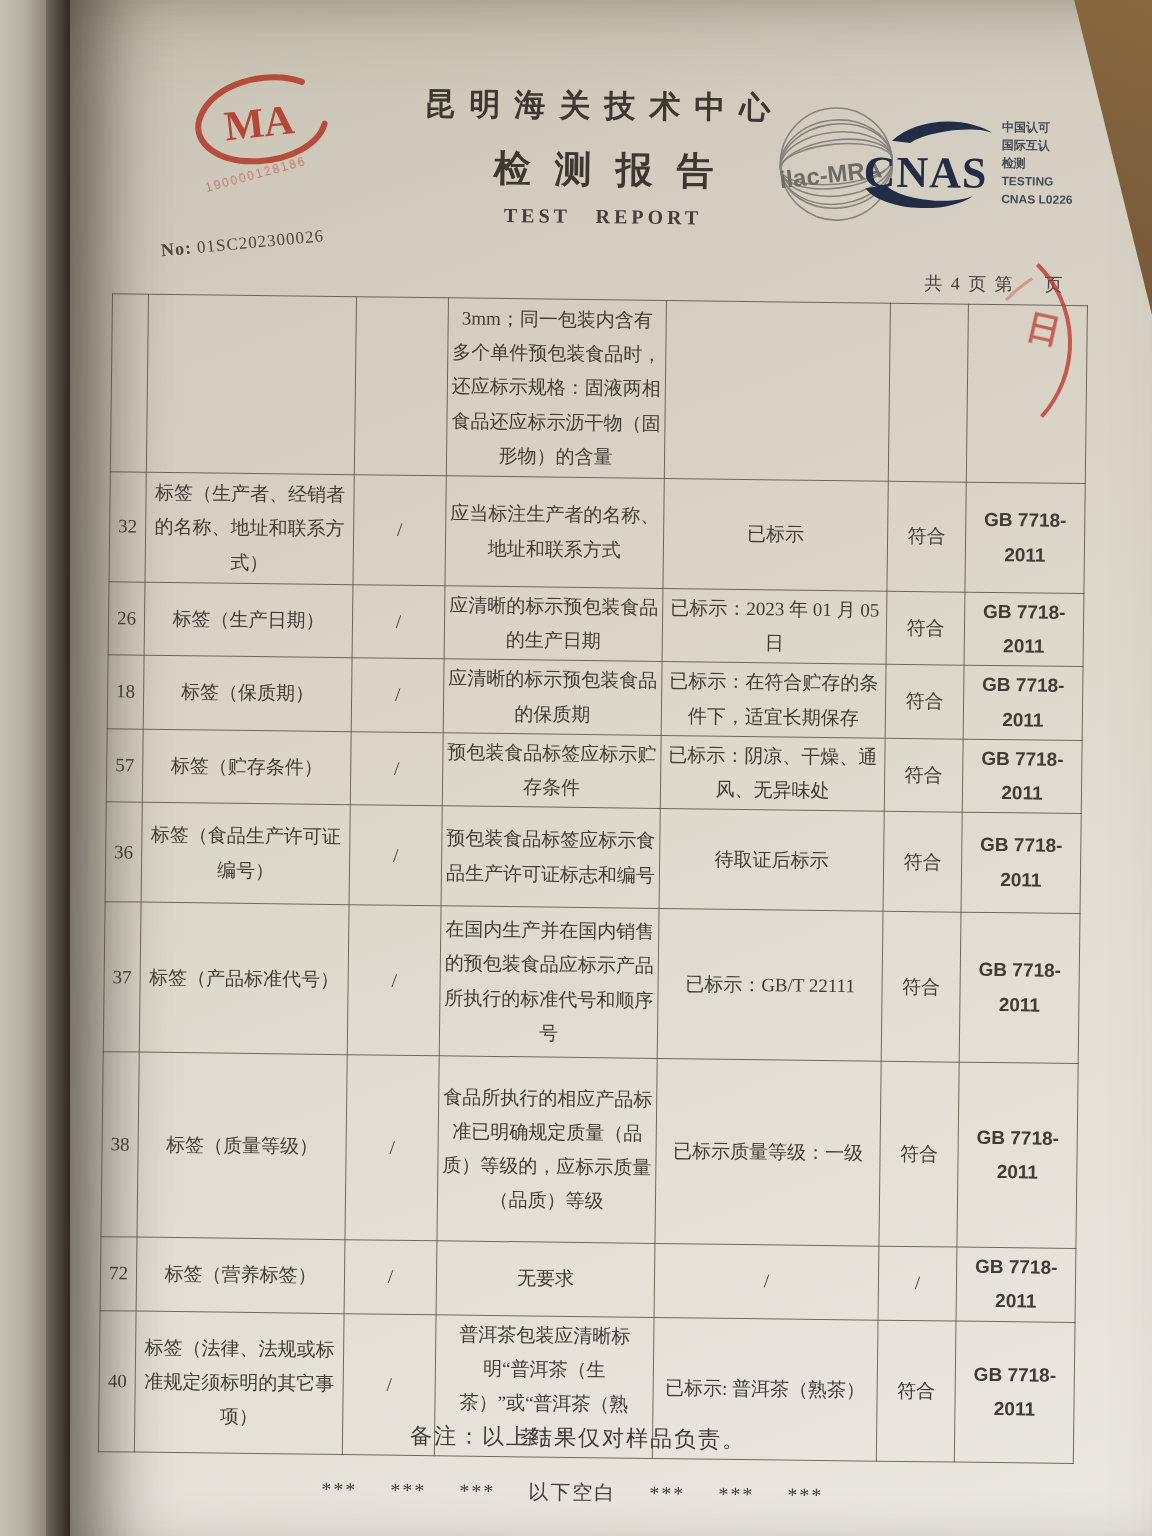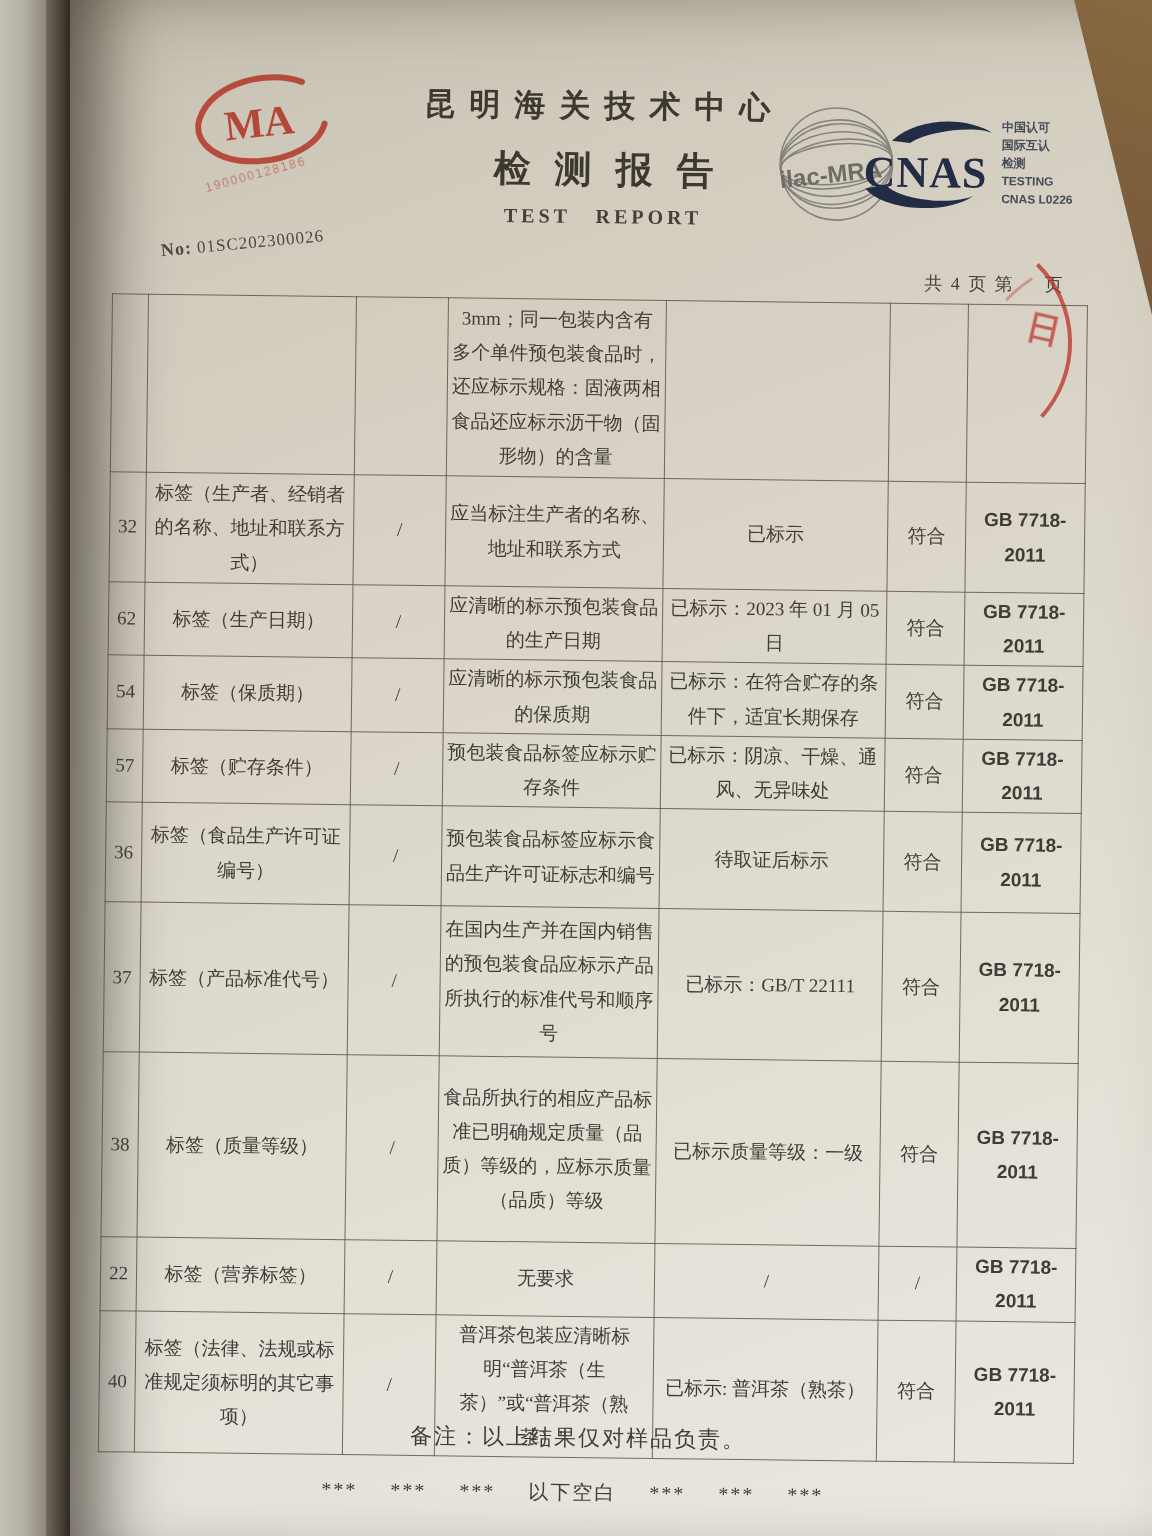--- a/index.html
+++ b/index.html
@@ -155,30 +155,30 @@
           <tr class="r1">
             <td class="no">32</td>
             <td class="item">标签（生产者、经销者的名称、地址和联系方式）</td>
             <td class="slash">/</td>
             <td>应当标注生产者的名称、地址和联系方式</td>
             <td>已标示</td>
             <td>符合</td>
             <td class="std">GB 7718-2011</td>
           </tr>
           <tr class="r2">
-            <td class="no">62</td>
+            <td class="no">26</td>
             <td class="item">标签（生产日期）</td>
             <td class="slash">/</td>
             <td>应清晰的标示预包装食品的生产日期</td>
             <td>已标示：2023 年 01 月 05 日</td>
             <td>符合</td>
             <td class="std">GB 7718-2011</td>
           </tr>
           <tr class="r3">
-            <td class="no">54</td>
+            <td class="no">18</td>
             <td class="item">标签（保质期）</td>
             <td class="slash">/</td>
             <td>应清晰的标示预包装食品的保质期</td>
             <td>已标示：在符合贮存的条件下，适宜长期保存</td>
             <td>符合</td>
             <td class="std">GB 7718-2011</td>
           </tr>
           <tr class="r4">
             <td class="no">57</td>
             <td class="item">标签（贮存条件）</td>
@@ -209,21 +209,21 @@
           <tr class="r7">
             <td class="no">38</td>
             <td class="item">标签（质量等级）</td>
             <td class="slash">/</td>
             <td>食品所执行的相应产品标准已明确规定质量（品质）等级的，应标示质量（品质）等级</td>
             <td>已标示质量等级：一级</td>
             <td>符合</td>
             <td class="std">GB 7718-2011</td>
           </tr>
           <tr class="r8">
-            <td class="no">22</td>
+            <td class="no">72</td>
             <td class="item">标签（营养标签）</td>
             <td class="slash">/</td>
             <td>无要求</td>
             <td>/</td>
             <td>/</td>
             <td class="std">GB 7718-2011</td>
           </tr>
           <tr class="r9">
             <td class="no">40</td>
             <td class="item">标签（法律、法规或标准规定须标明的其它事项）</td>

